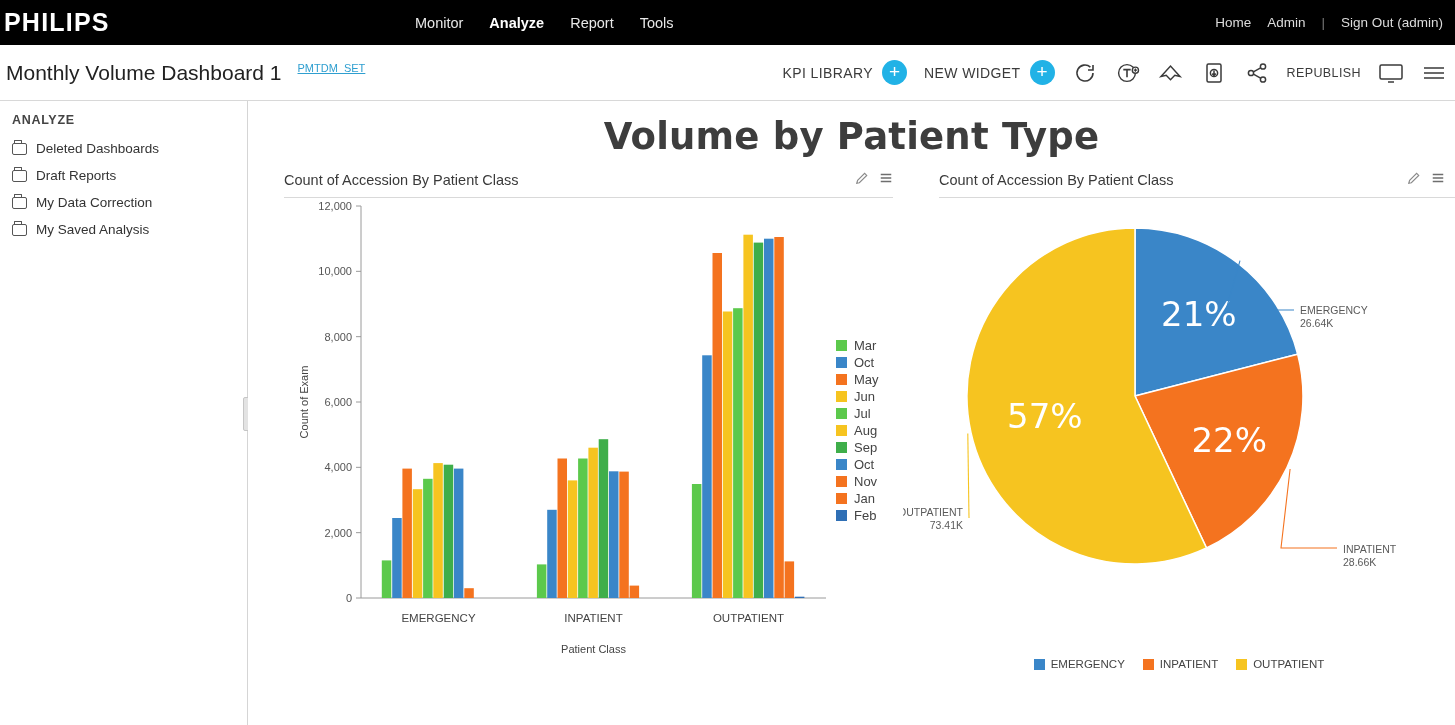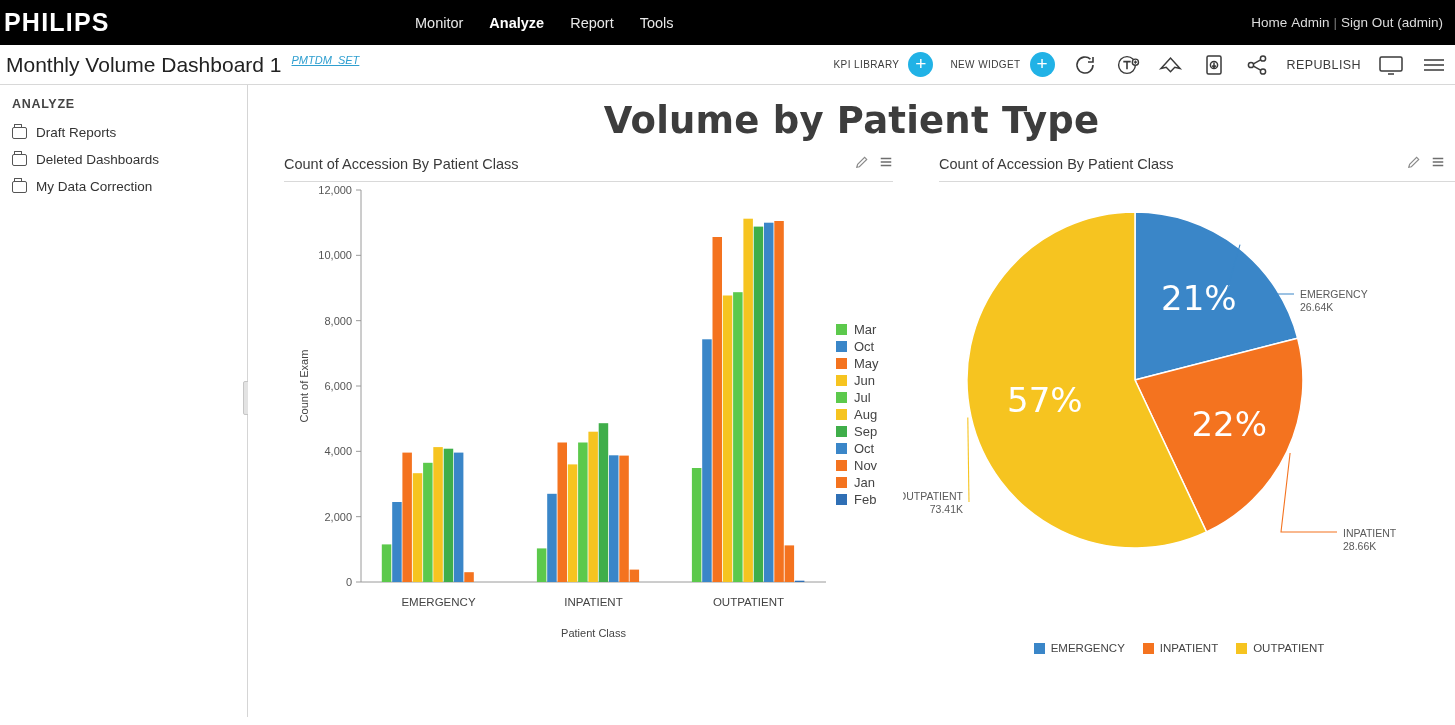--- a/index.html
+++ b/index.html
@@ -42,62 +42,61 @@
   }
   #main-menu .menu-item.active {
     color: #ffffff;
     font-weight: bold;
   }
   #acct-menu {
     position: absolute;
     right: 12px;
     display: flex;
     align-items: center;
-    gap: 4px;
+    gap: 16px;
     font-size: 13.5px;
     color: #dcdcdc;
     text-align: center;
   }
   #acct-menu .sep { color: #7a7a7a; }
 
   
   #toolbar {
-    height: 40px;
+    height: 56px;
     background: #ffffff;
     border-bottom: 1px solid #d8d8d8;
     display: flex;
     align-items: center;
     position: relative;
   }
   #dash-title {
     font-size: 21px;
     color: #222;
     padding-left: 6px;
     font-weight: normal;
     white-space: nowrap;
   }
   #dash-set {
     font-size: 11px;
     color: #2f9fd0;
-    margin-left: 10px;
+    margin-left: 16px;
     margin-top: -10px;
     text-decoration: underline;
     white-space: nowrap;
-    font-style: italic;
   }
   #toolbar-right {
     position: absolute;
     right: 8px;
     display: flex;
     align-items: center;
     gap: 17px;
   }
   .tb-group { display: flex; align-items: center; gap: 9px; }
   .tb-label {
-    font-size: 10px;
+    font-size: 14px;
     letter-spacing: 0.4px;
     color: #3b3b3b;
   }
   .plus-circle {
     width: 25px; height: 25px;
     border-radius: 50%;
     background: #21b2e6;
     color: #fff;
     font-size: 19px;
     line-height: 23px;
@@ -338,29 +337,33 @@
   </div>
 </div>
 
 <div id="body">
 
   <div id="sidebar">
     <div id="sidebar-head">ANALYZE</div>
 
     <div class="side-item">
       <span class="folder-icon"></span>
-      <span>Draft Reports</span>
+      <span>Deleted Dashboards</span>
     </div>
     <div class="side-item">
       <span class="folder-icon"></span>
-      <span>Deleted Dashboards</span>
+      <span>Draft Reports</span>
     </div>
     <div class="side-item">
       <span class="folder-icon"></span>
       <span>My Data Correction</span>
+    </div>
+    <div class="side-item">
+      <span class="folder-icon"></span>
+      <span>My Saved Analysis</span>
     </div>
 
     <div id="sidebar-handle"></div>
   </div>
 
   <div id="content">
     <div id="page-title">Volume by Patient Type</div>
 
     <div id="widgets">
 

